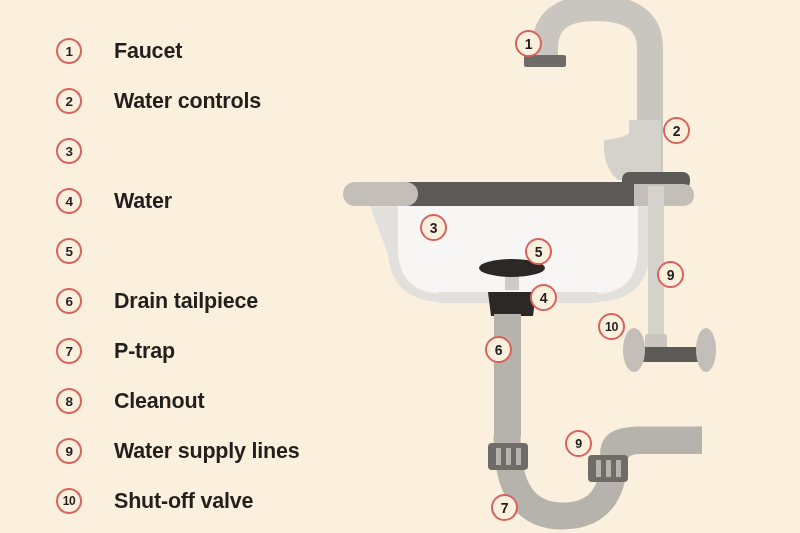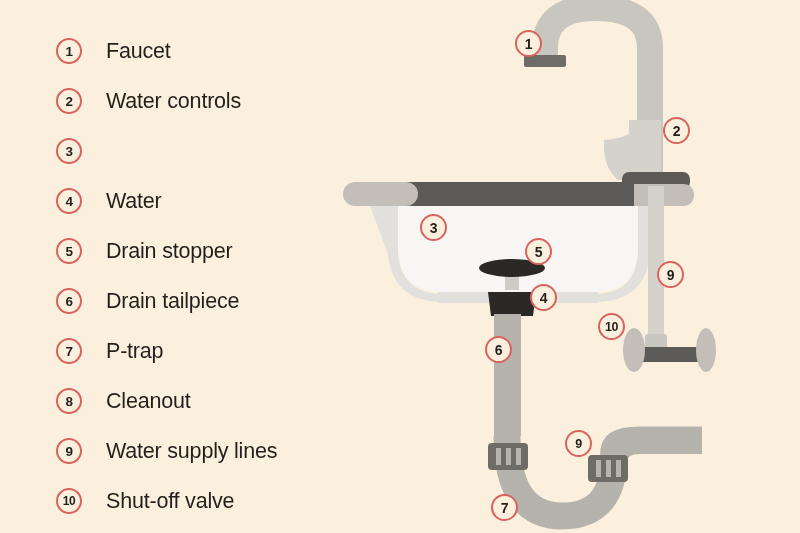--- a/index.html
+++ b/index.html
@@ -47,23 +47,23 @@
     display: flex;
     align-items: center;
     justify-content: center;
     box-sizing: border-box;
     letter-spacing: -0.4px;
   }
   .legend-marker.wide {
     font-size: 12px;
   }
   .legend-label {
-    margin-left: 24px;
+    margin-left: 32px;
     font-size: 21.5px;
-    font-weight: normal;
+    font-weight: bold;
     color: #231f1c;
     white-space: nowrap;
     letter-spacing: -0.2px;
   }
 
   
   .dmarker {
     position: absolute;
     width: 27px;
     height: 27px;
@@ -171,21 +171,20 @@
       <span class="legend-marker">3</span>
     </div>
 
     <div class="legend-item">
       <span class="legend-marker">4</span>
       <span class="legend-label">Water</span>
     </div>
 
     <div class="legend-item">
       <span class="legend-marker">5</span>
-      <span class="legend-label">Drain stopper</span>
     </div>
 
     <div class="legend-item">
       <span class="legend-marker">6</span>
       <span class="legend-label">Drain tailpiece</span>
     </div>
 
     <div class="legend-item">
       <span class="legend-marker">7</span>
       <span class="legend-label">P-trap</span>

